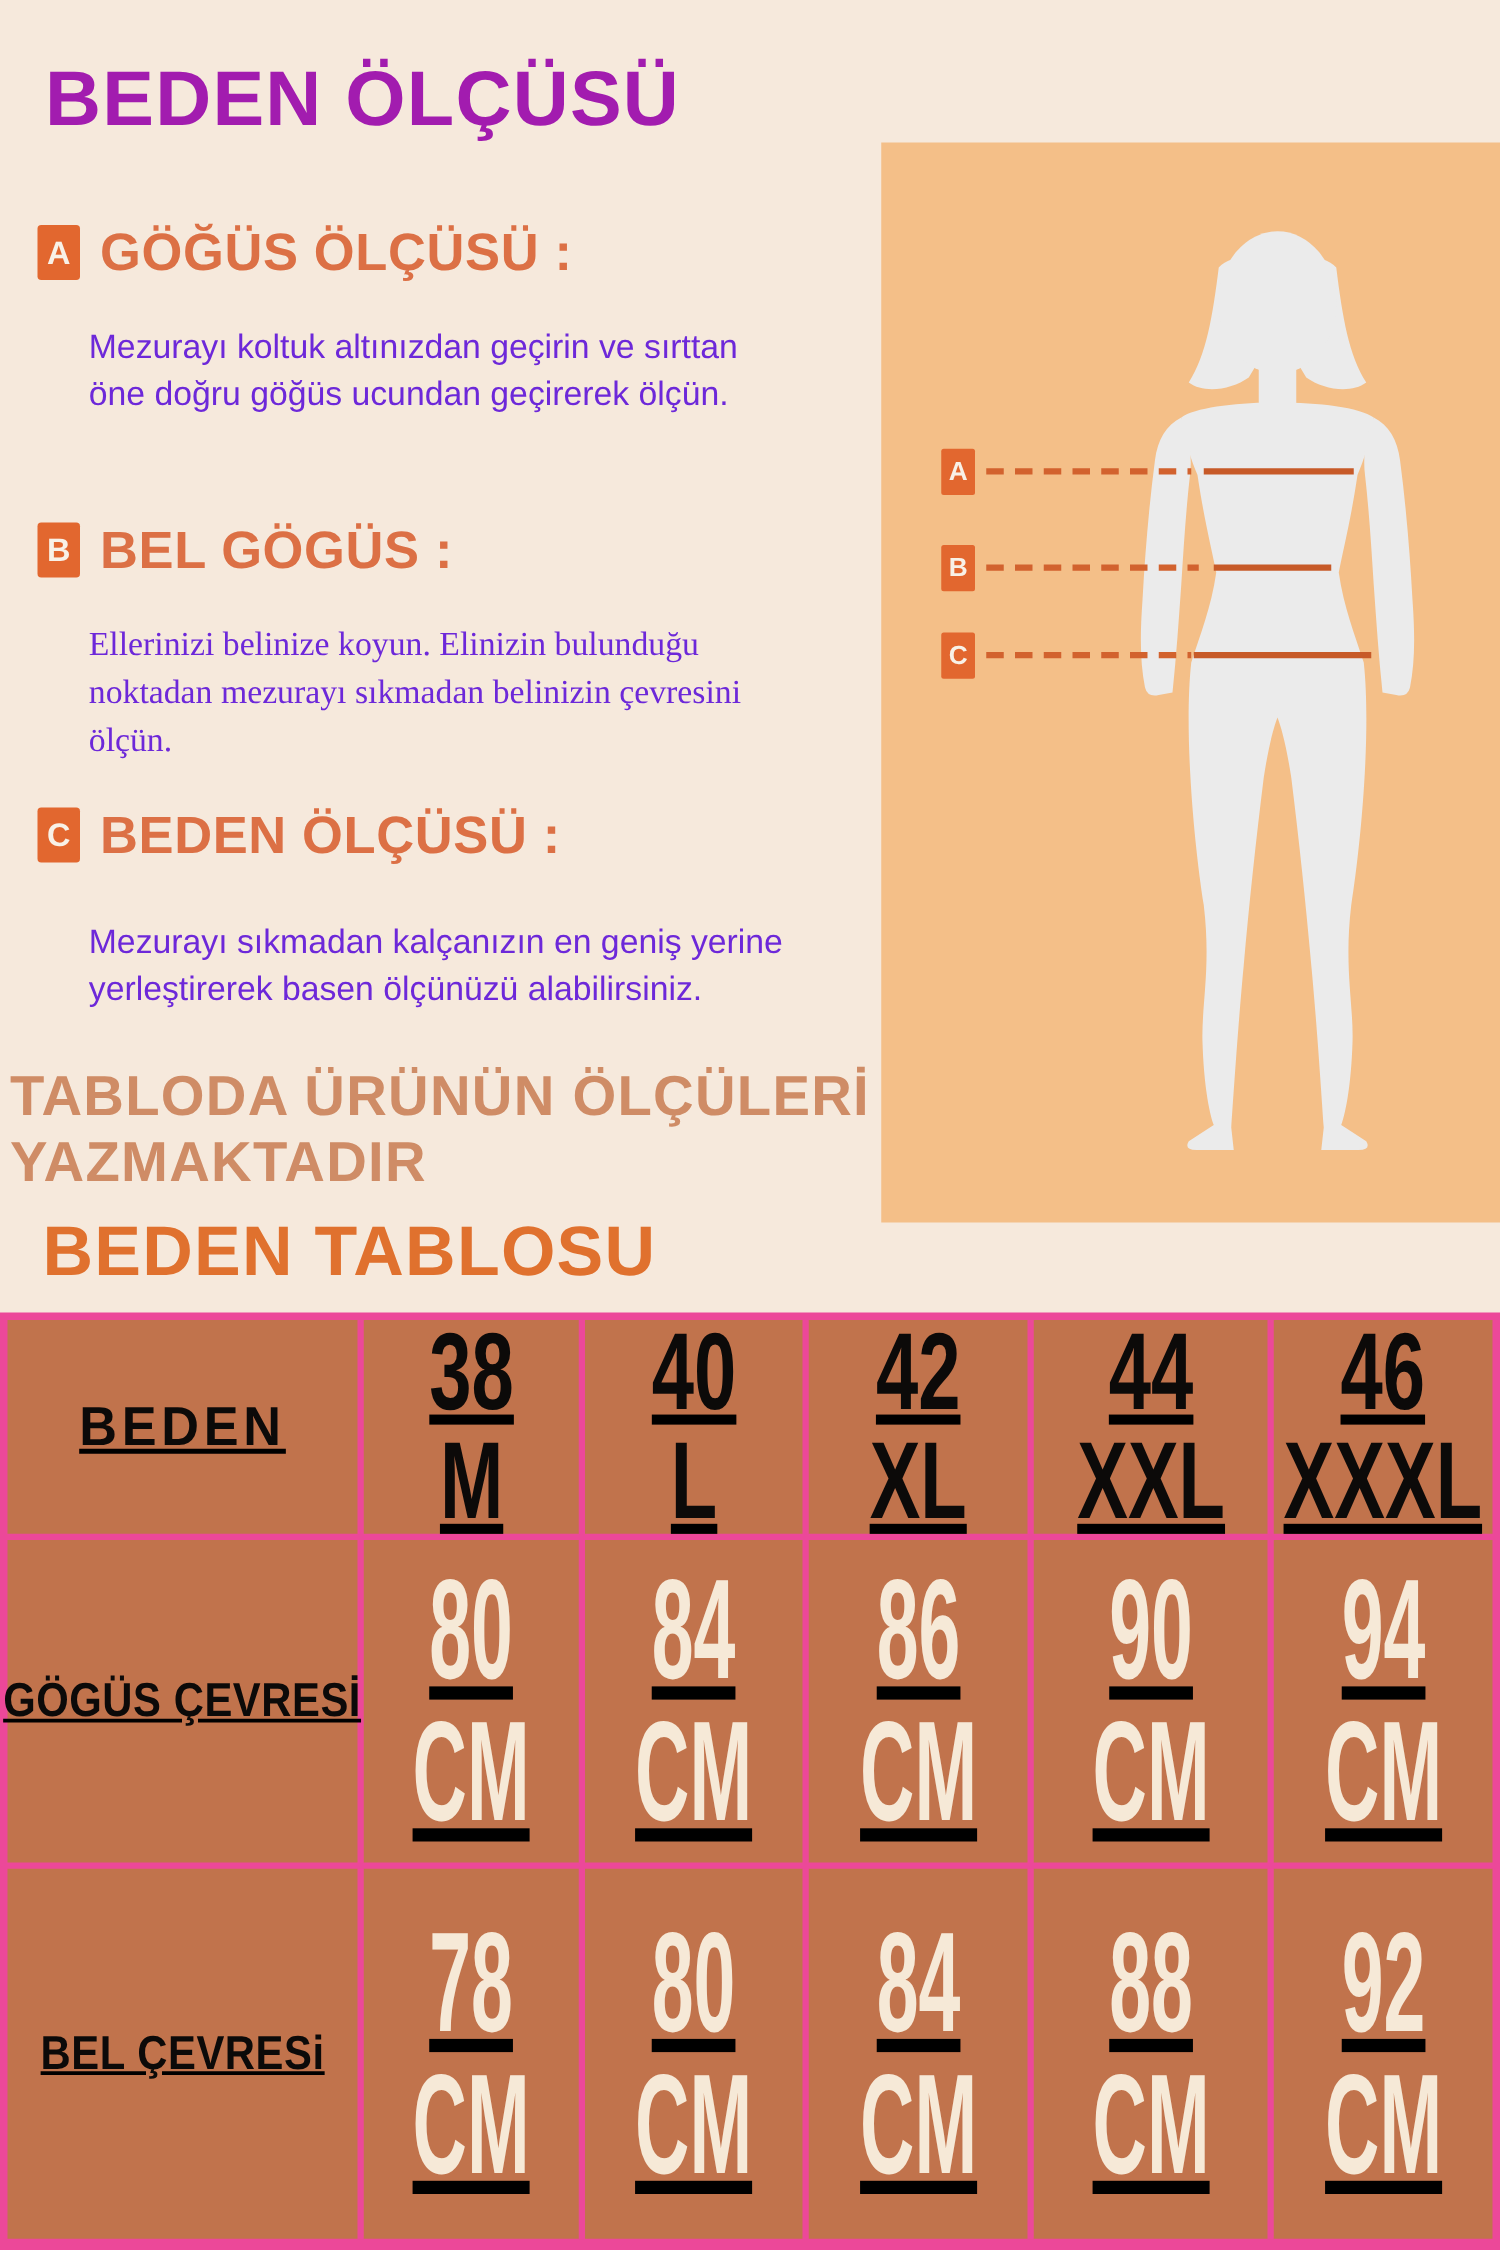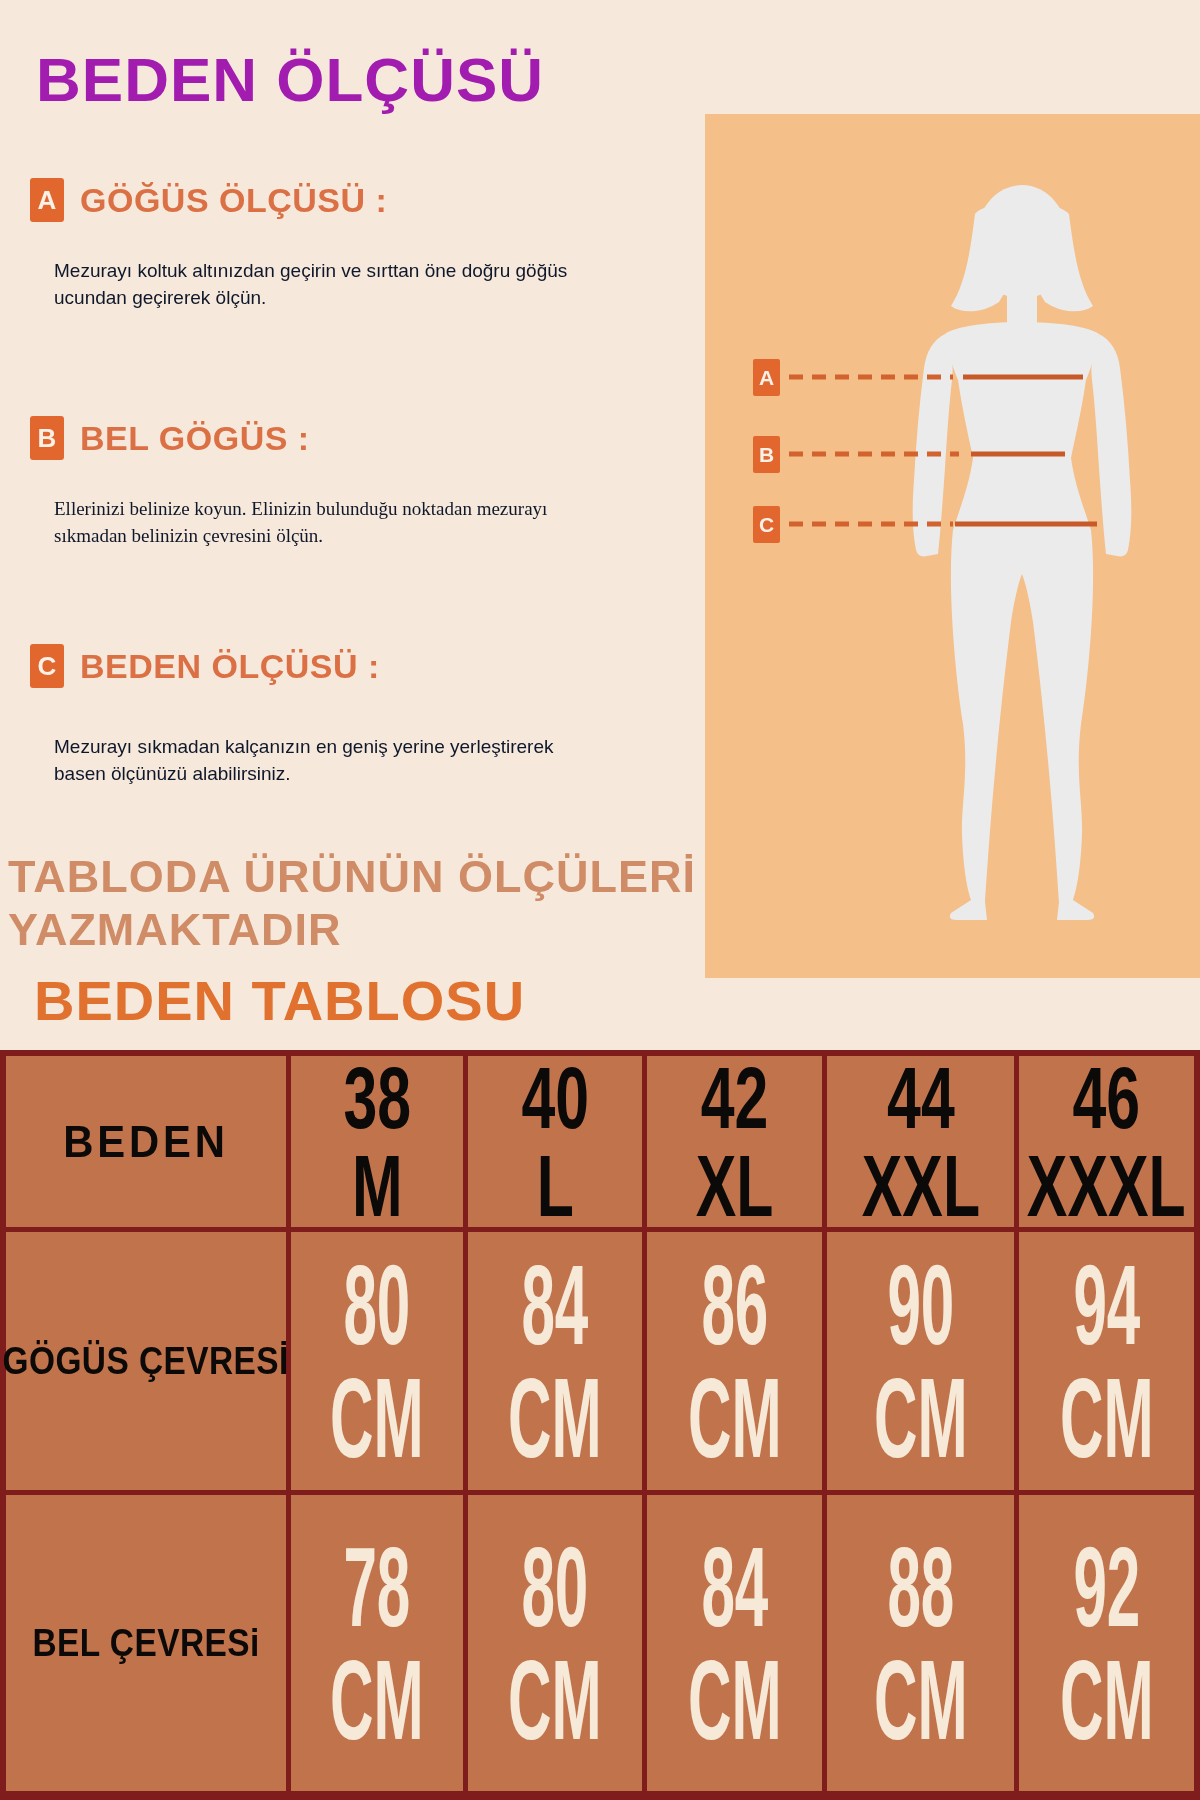--- a/index.html
+++ b/index.html
@@ -15,25 +15,25 @@
   .section{position:absolute;left:30px;display:flex;align-items:center;}
   .sec-a{top:178px;}
   .sec-b{top:416px;}
   .sec-c{top:644px;}
   .letter-box{
     width:34px;height:44px;background:#e2672f;border-radius:3px;
     color:#f8f1e7;font-size:26px;font-weight:bold;
     display:flex;align-items:center;justify-content:center;flex:0 0 auto;
   }
   .sec-heading{
-    margin-left:16px;font-size:34px;font-weight:bold;color:#dc7045;letter-spacing:0.5px;
+    margin-left:16px;font-size:42px;font-weight:bold;color:#dc7045;letter-spacing:0.5px;
   }
   .para{
-    position:absolute;left:54px;width:556px;
-    font-size:19px;line-height:1.42;color:#0f172a;
+    position:absolute;left:71px;width:556px;
+    font-size:27px;line-height:1.42;color:#6d28d9;
   }
   .para-1{top:258px;}
   .para-2{top:496px;font-family:Liberation Serif, serif;}
   .para-3{top:734px;}
   .note{
     position:absolute;left:8px;top:850px;width:700px;text-align:left;
     font-size:45px;font-weight:bold;color:#cf8c66;line-height:1.18;letter-spacing:1px;
   }
   .table-title{
     position:absolute;left:34px;top:968px;
@@ -49,25 +49,26 @@
     position:absolute;left:48px;width:27px;height:37px;background:#e2672f;
     border-radius:2px;color:#f8f1e7;font-size:21px;font-weight:bold;
     display:flex;align-items:center;justify-content:center;
   }
   .marker-a{top:245px;}
   .marker-b{top:322px;}
   .marker-c{top:392px;}
   
   .size-table{
     position:absolute;left:0;top:1050px;width:1200px;height:750px;
-    background:#7f1d1d;box-sizing:border-box;padding:6px;
+    background:#ec4899;box-sizing:border-box;padding:6px;
     display:grid;
     grid-template-columns:280px 172px 174px 175px 187px 175px;
     grid-template-rows:171px 258px 296px;
     gap:5px;
+    text-decoration:underline;
   }
   .cell{
     background:#c1734c;display:flex;flex-direction:column;
     align-items:center;justify-content:center;text-align:center;
   }
   .hdr-label{
     font-size:44px;font-weight:bold;color:#0c0a09;letter-spacing:4px;
     transform:scaleX(0.95);
   }
   .size-big{

